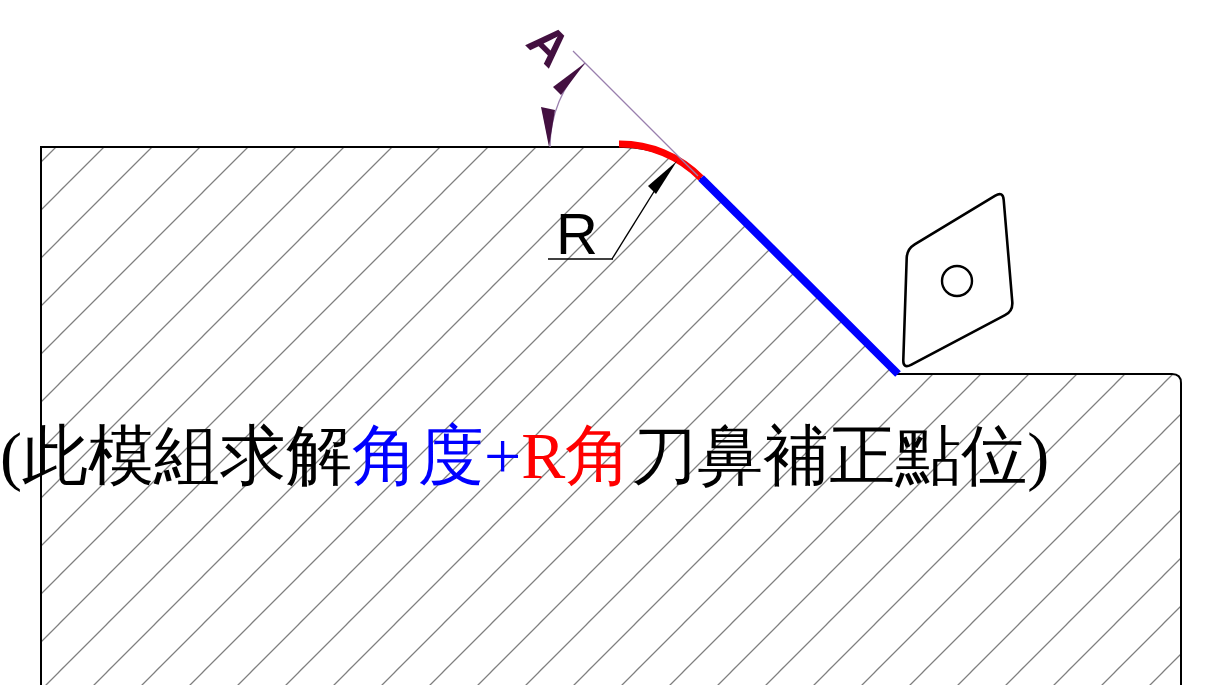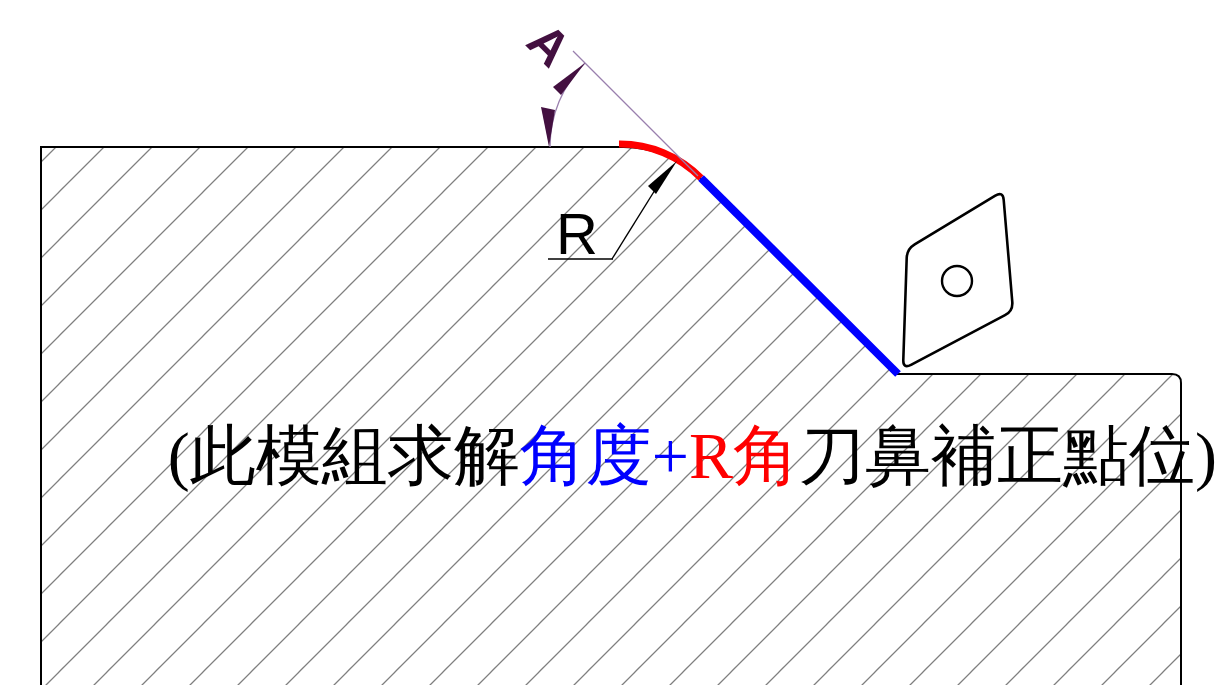--- a/index.html
+++ b/index.html
@@ -16,21 +16,21 @@
     font-weight:bold;font-size:50px;
   }
   .radius-label{
     left:577px;top:234px;
     transform:translate(-50%,-50%);
     font-family:"Liberation Sans", sans-serif;
     font-weight:normal;font-size:58px;color:#000000;
   }
   .caption{
     position:absolute;left:0;top:418px;width:1217px;
-    text-align:right;
+    text-align:left;
     font-family:"Liberation Serif","DejaVu Serif",serif;
     font-size:66px;line-height:1.15;
     letter-spacing:0px;
   }
 </style>
 </head>
 <body>
 
 <div class="canvas">
 

